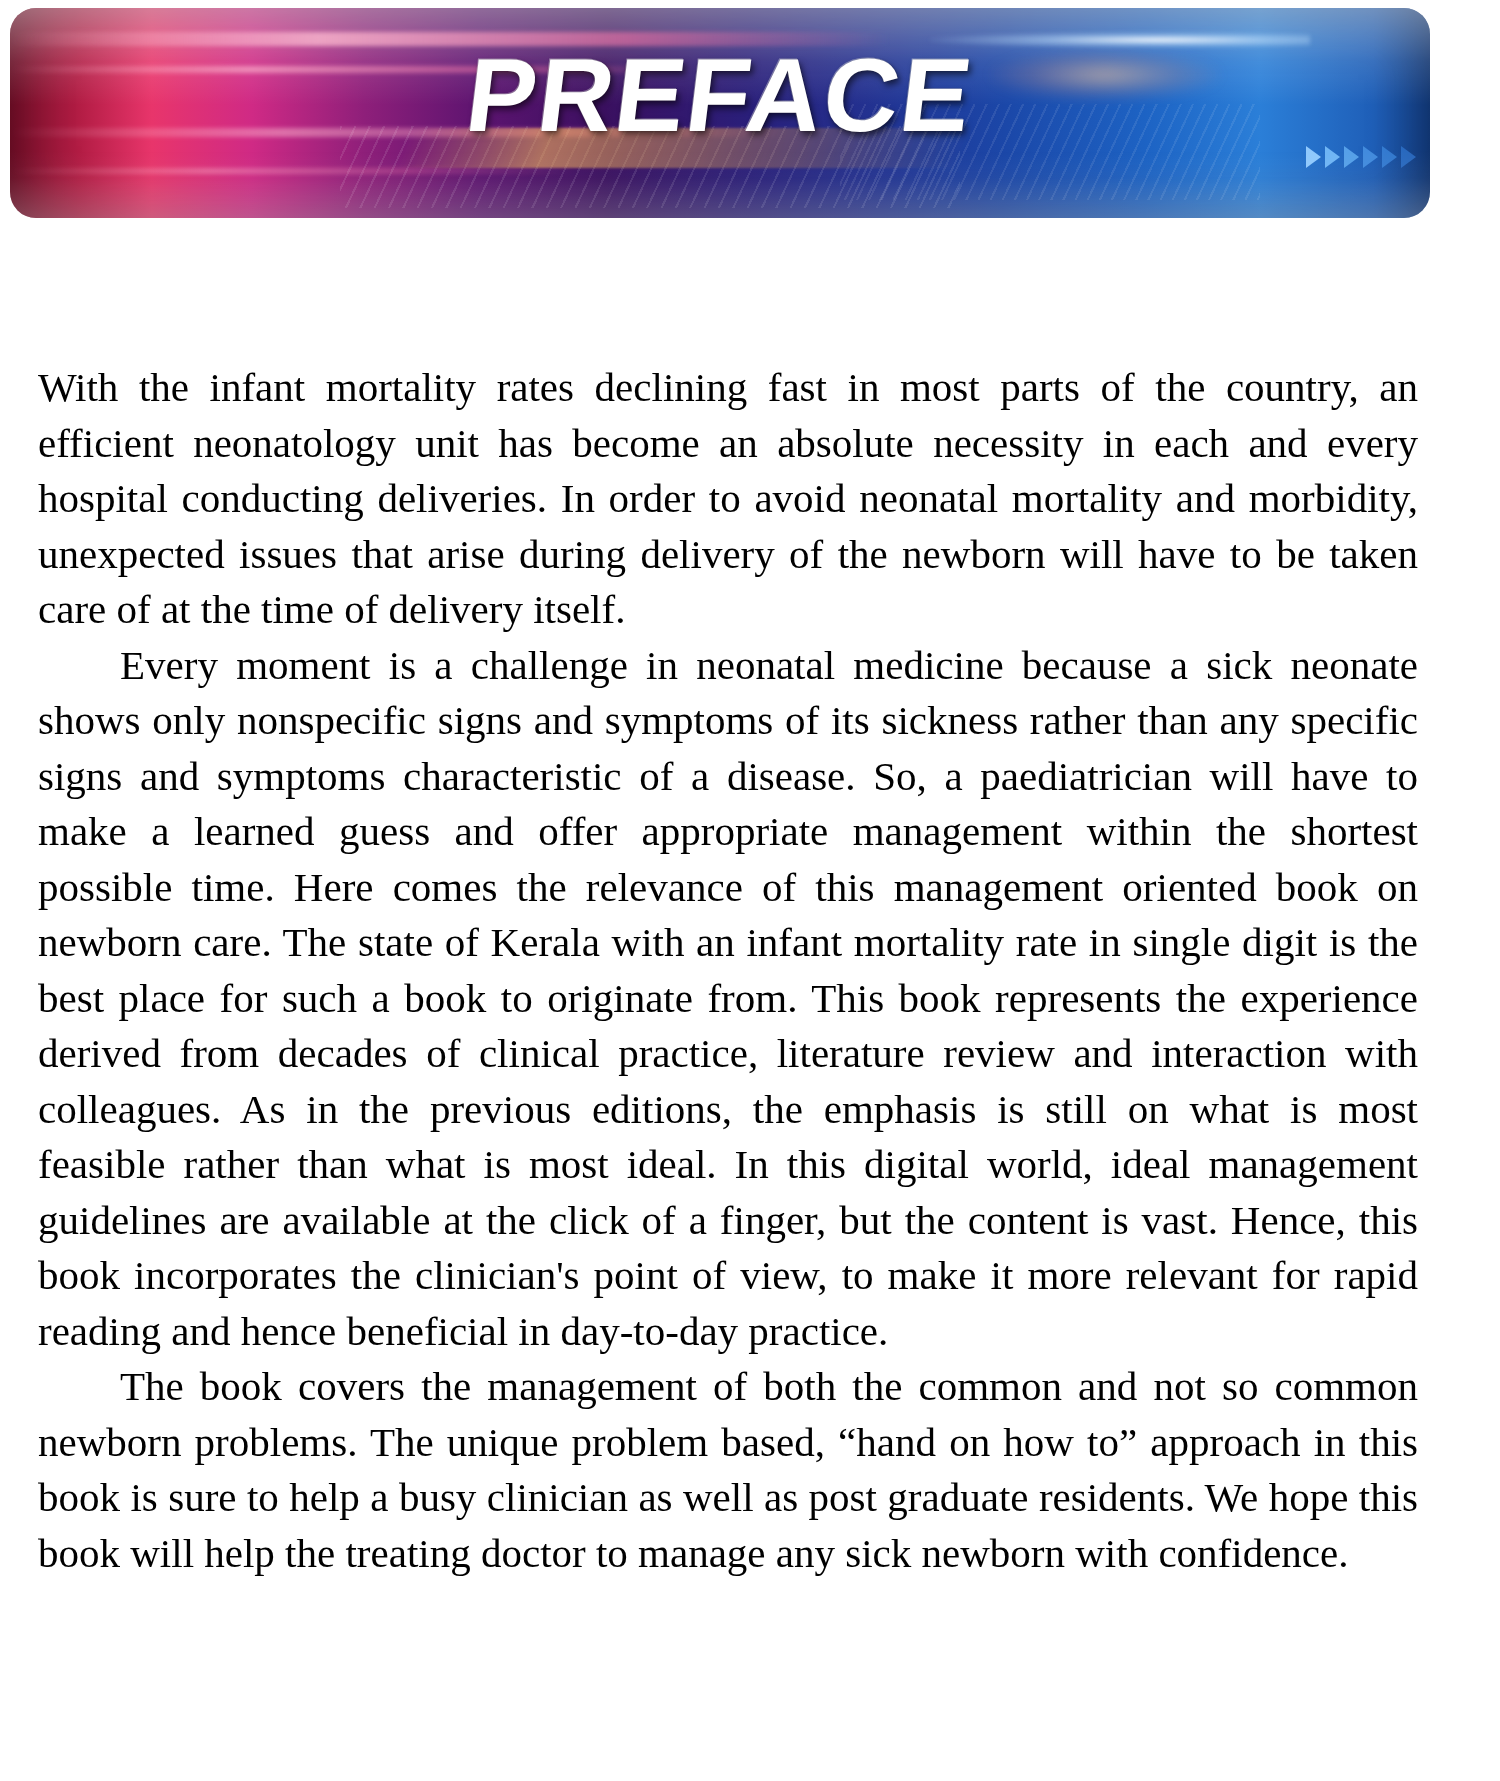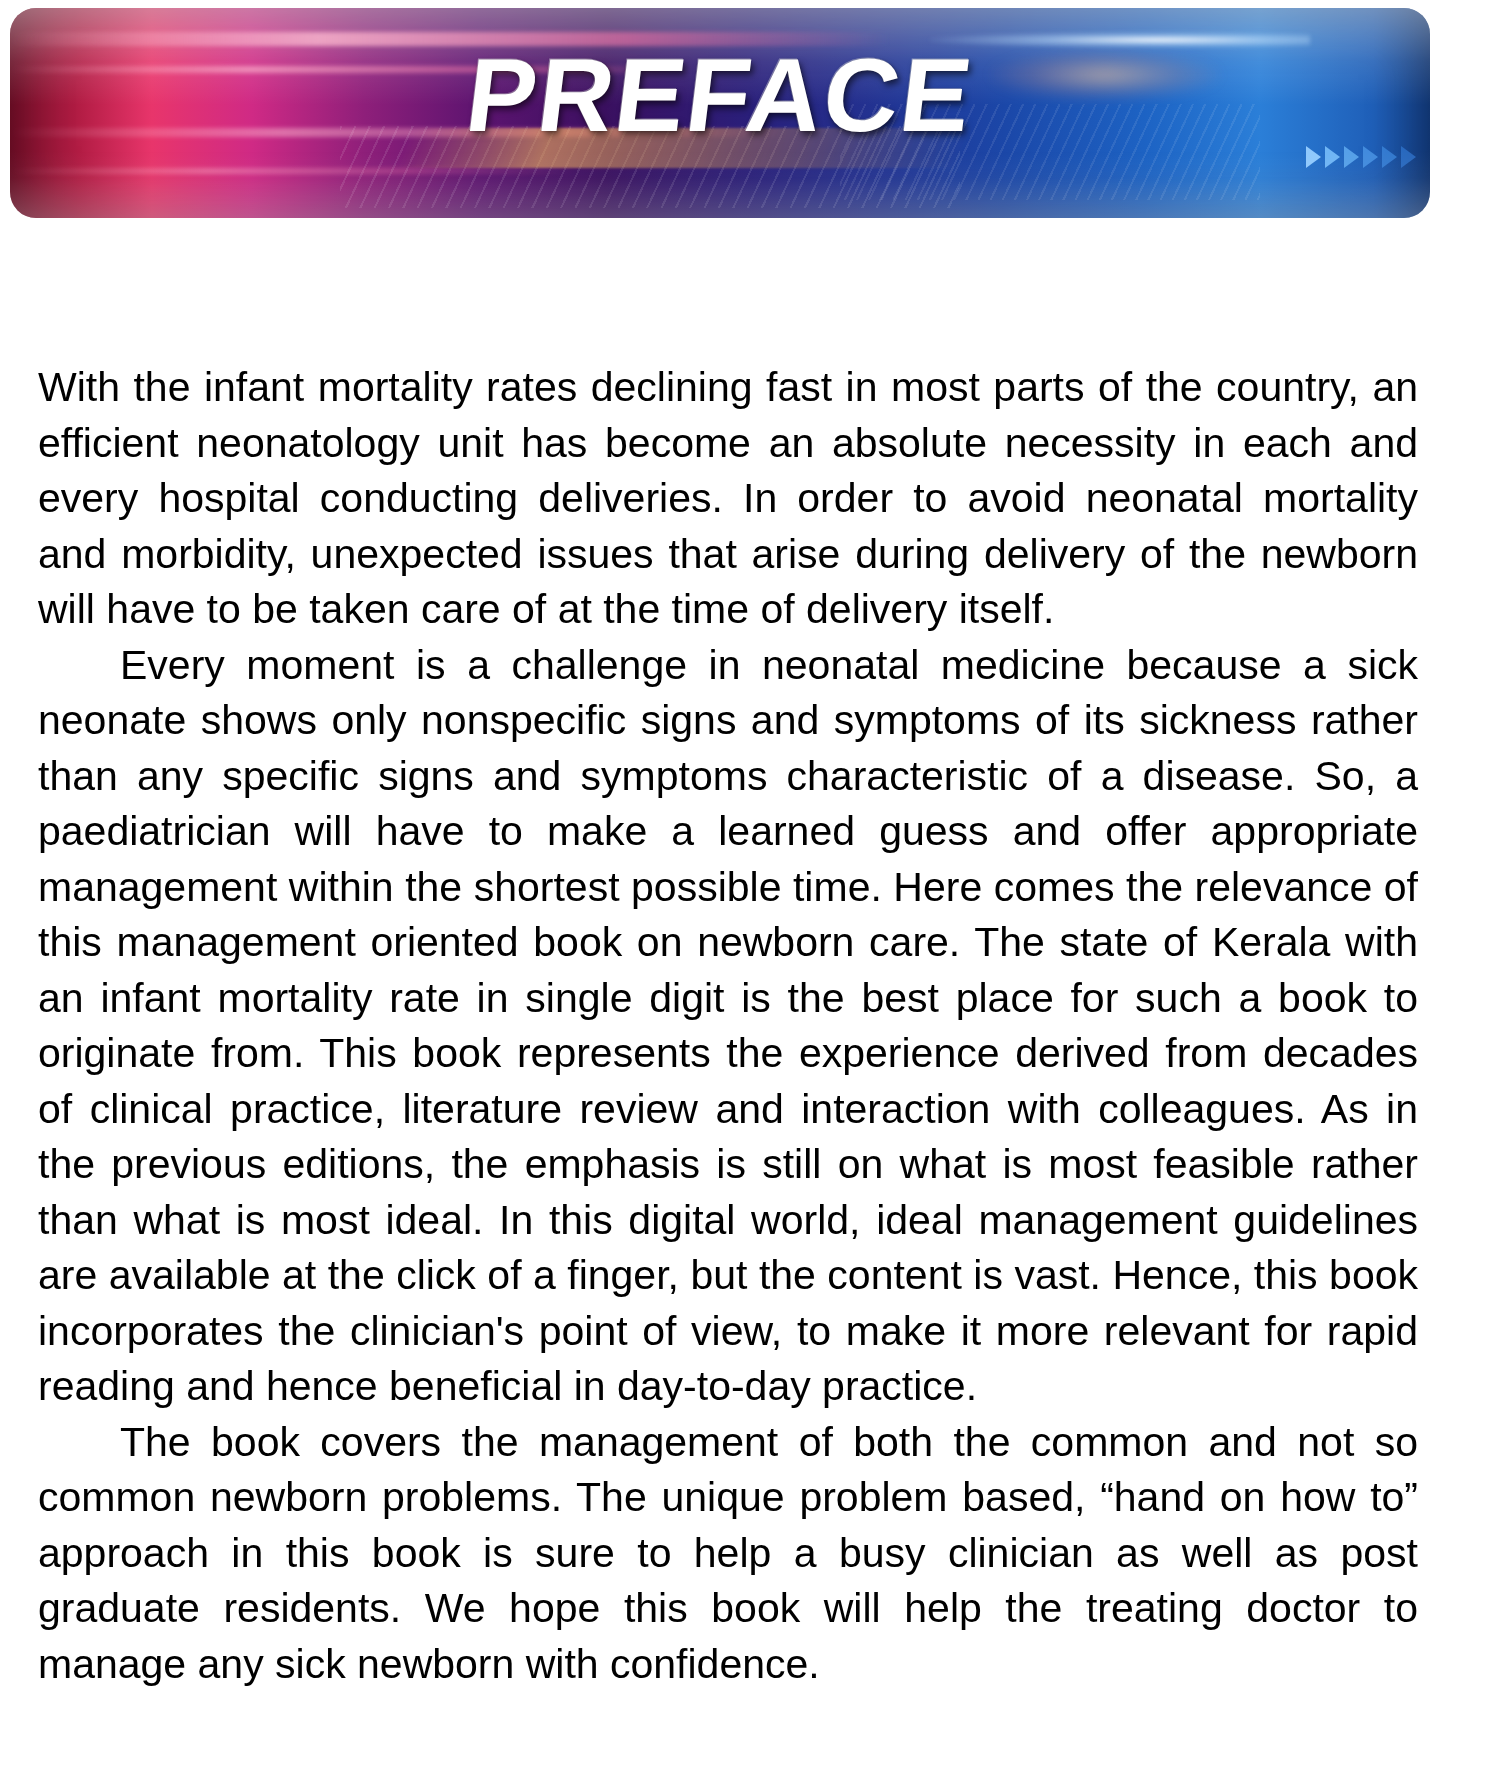--- a/index.html
+++ b/index.html
@@ -175,21 +175,21 @@
     left: 38px;
     top: 360px;
     width: 1380px;
   }
   p.para {
     margin: 0;
     font-size: 41px;
     line-height: 55.5px;
     text-align: justify;
     text-justify: inter-word;
-    font-family: Liberation Sans, sans-serif;
+    font-family: Liberation Serif, serif;
   }
   p.para.indent { text-indent: 82px; }
   p.para:last-child { text-align-last: left; }
 </style>
 </head>
 <body>
 
 <div class="banner-wrap">
   <div class="banner">
     <div class="streak s1"></div>

